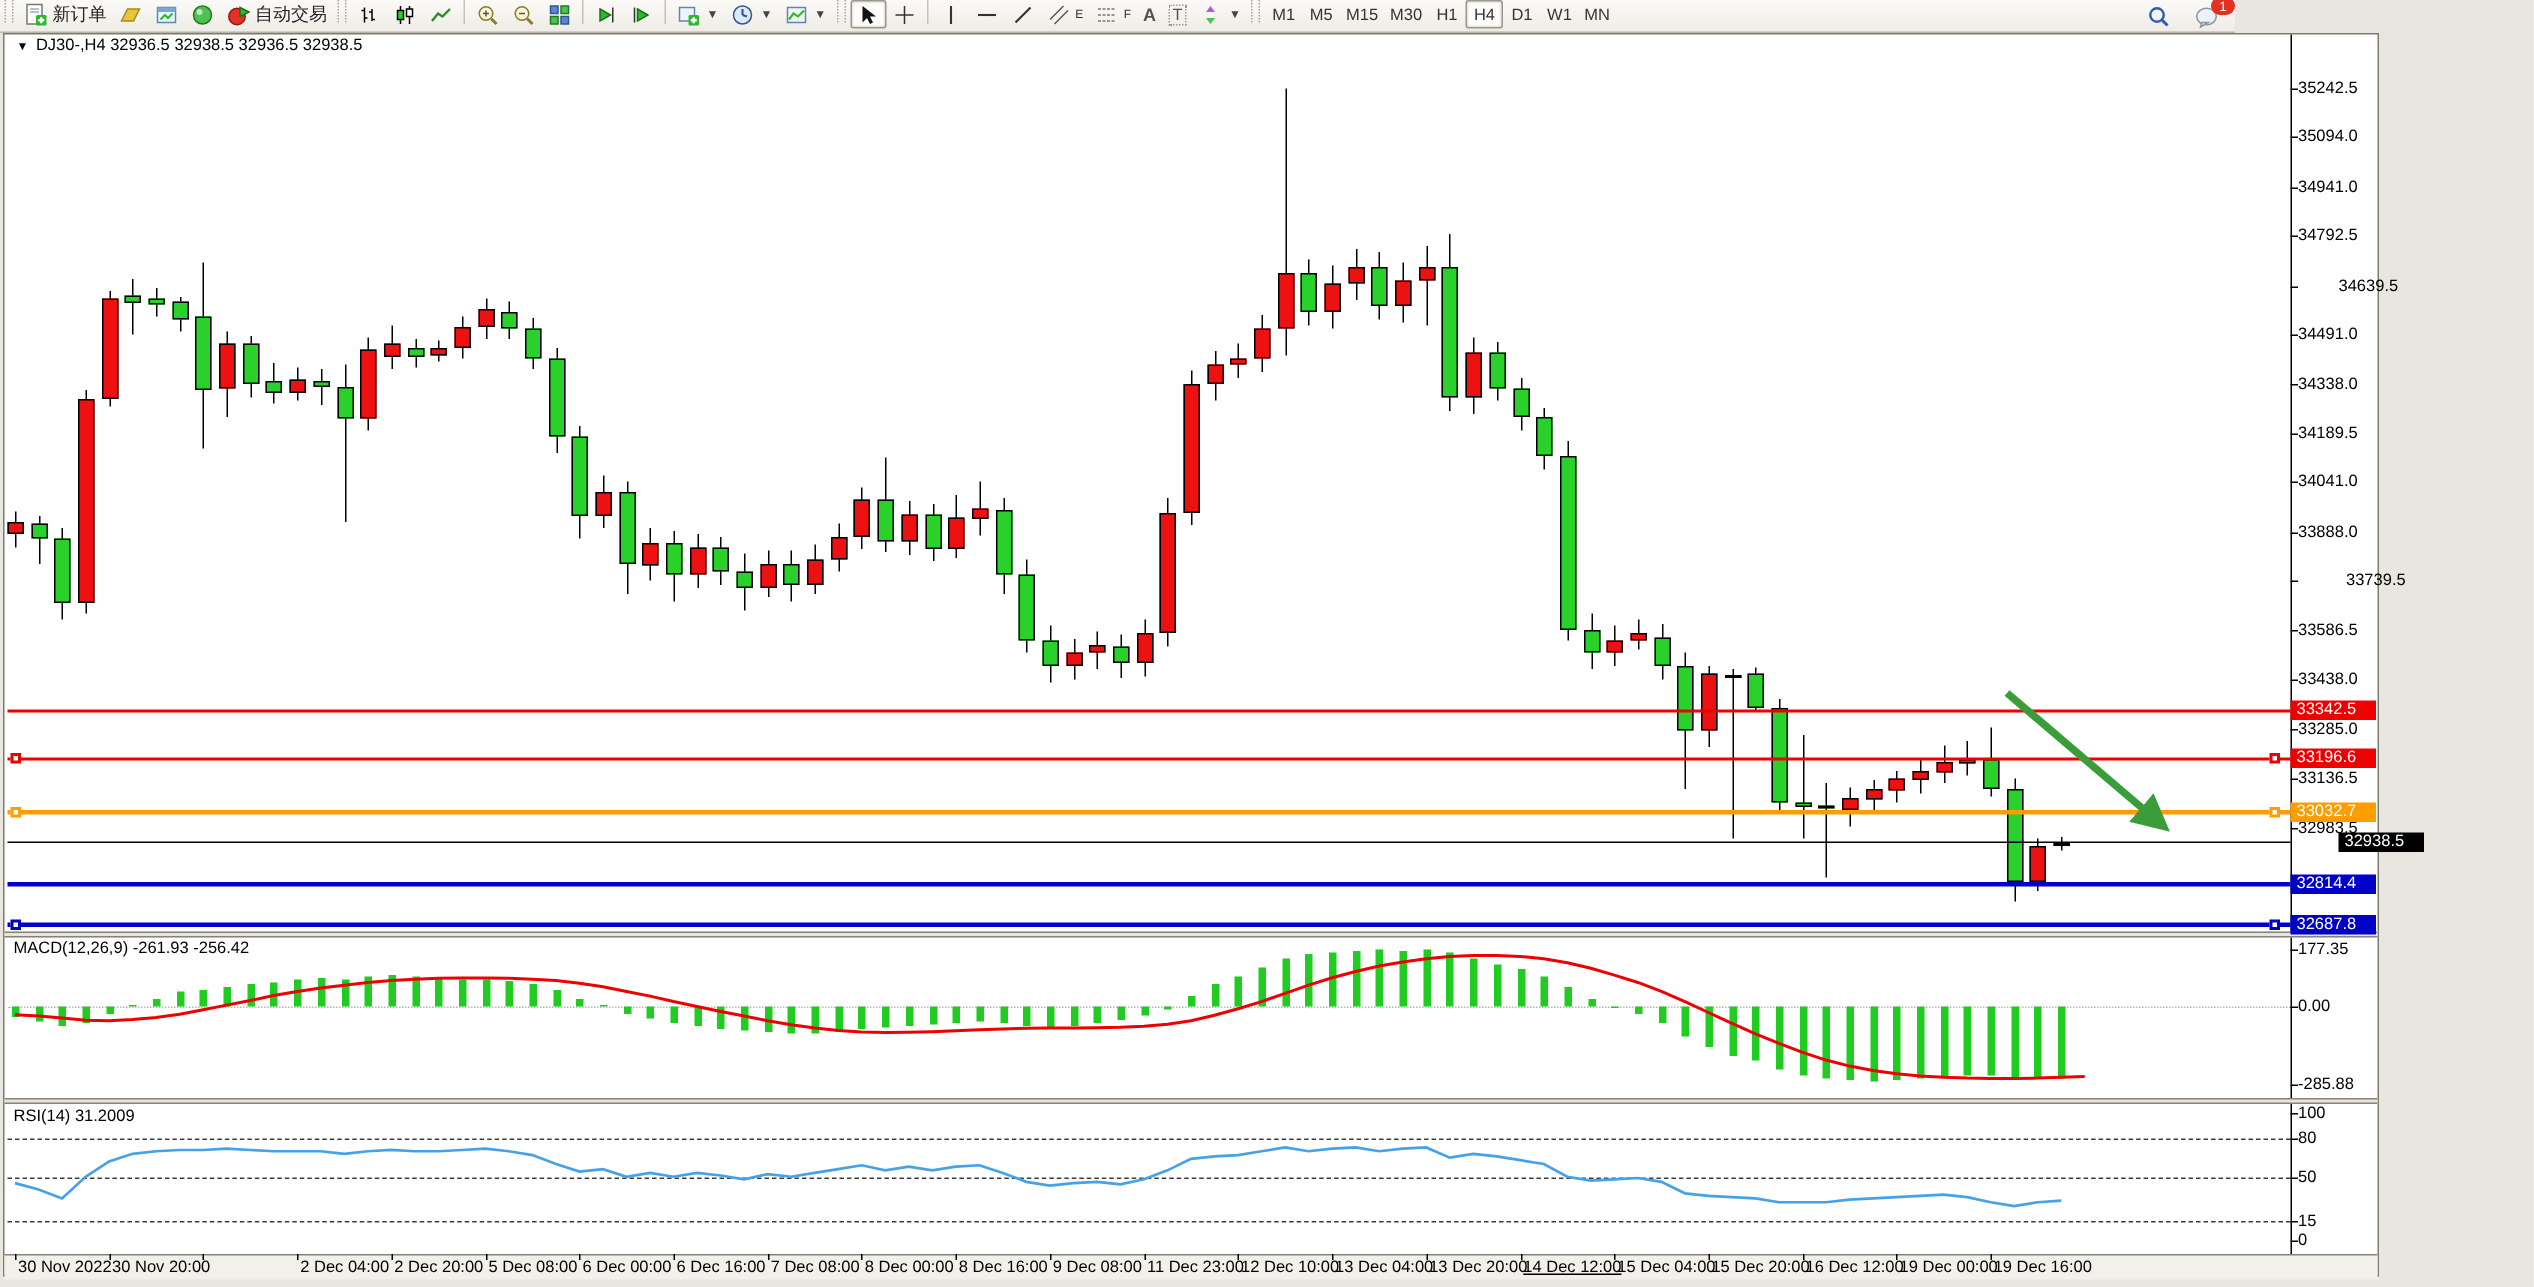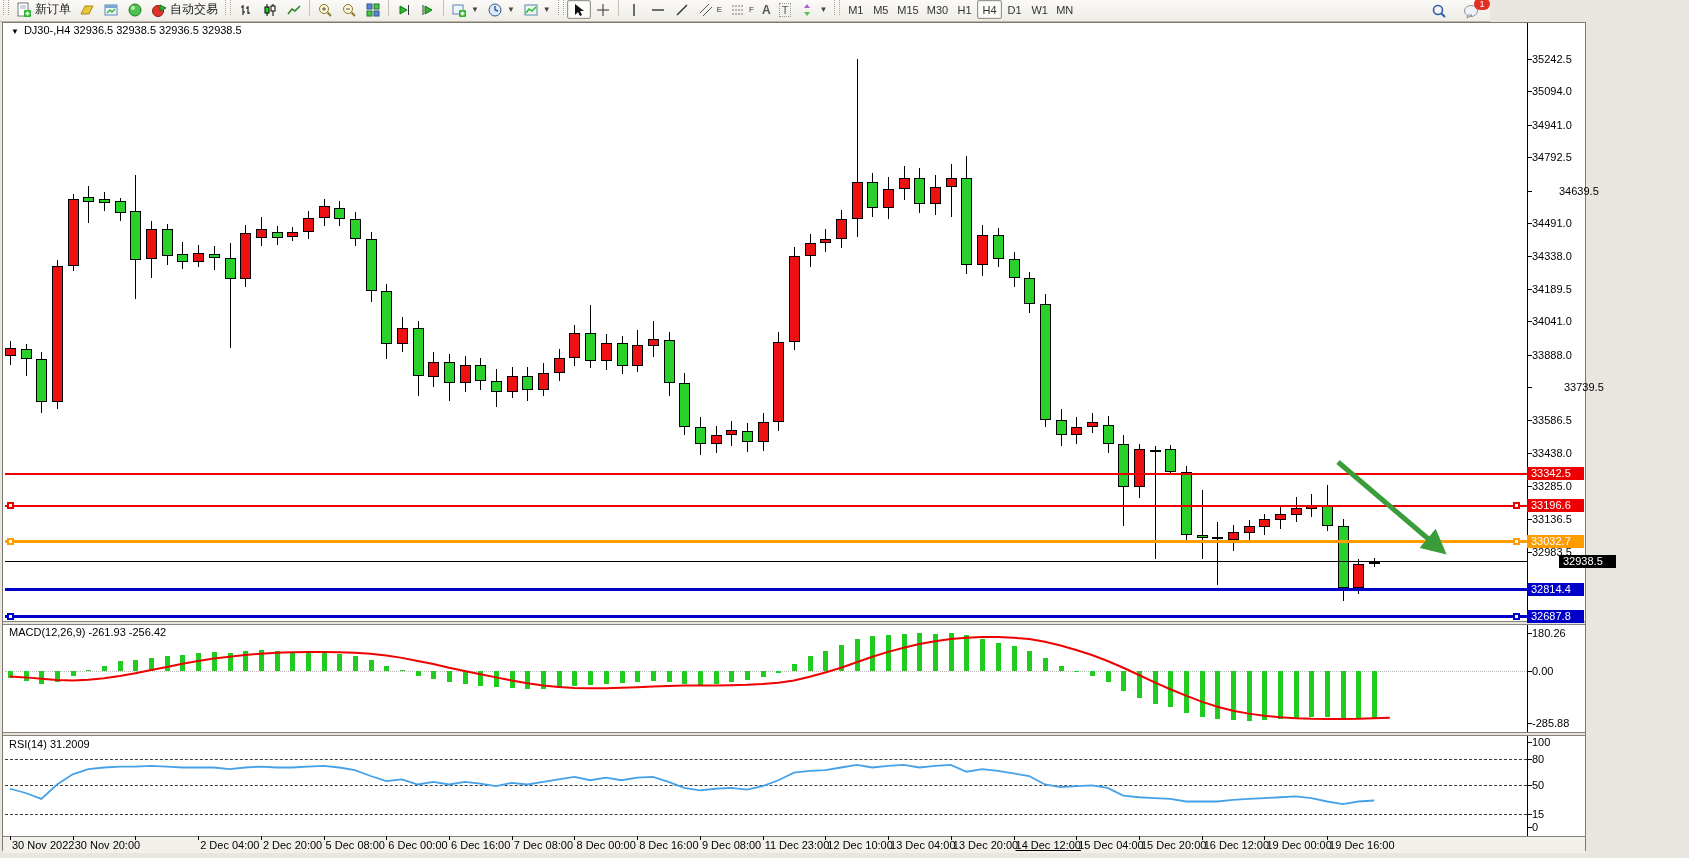--- a/index.html
+++ b/index.html
@@ -348,21 +348,21 @@
       <div class="tick-lbl" style="left: 1529px; top: 391.493px;">33586.5</div>
       <div style="position: absolute; left: 1524px; top: 429.91px; width: 5px; height: 1px; background: rgb(0, 0, 0); z-index: 7;"></div>
       <div class="tick-lbl" style="left: 1529px; top: 423.91px;">33438.0</div>
       <div style="position: absolute; left: 1524px; top: 463.308px; width: 5px; height: 1px; background: rgb(0, 0, 0); z-index: 7;"></div>
       <div class="tick-lbl" style="left: 1529px; top: 457.308px;">33285.0</div>
       <div style="position: absolute; left: 1524px; top: 495.725px; width: 5px; height: 1px; background: rgb(0, 0, 0); z-index: 7;"></div>
       <div class="tick-lbl" style="left: 1529px; top: 489.725px;">33136.5</div>
       <div style="position: absolute; left: 1524px; top: 529.124px; width: 5px; height: 1px; background: rgb(0, 0, 0); z-index: 7;"></div>
       <div class="tick-lbl" style="left: 1529px; top: 523.124px;">32983.5</div>
       <div style="position: absolute; left: 1524px; top: 609.995px; width: 5px; height: 1px; background: rgb(0, 0, 0); z-index: 7;"></div>
-      <div class="tick-lbl" style="left: 1529px; top: 603.995px;">180.26</div>
+      <div class="tick-lbl" style="left: 1529px; top: 603.995px;">177.35</div>
       <div style="position: absolute; left: 1524px; top: 648px; width: 5px; height: 1px; background: rgb(0, 0, 0); z-index: 7;"></div>
       <div class="tick-lbl" style="left: 1529px; top: 642px;">0.00</div>
       <div style="position: absolute; left: 1524px; top: 700.087px; width: 5px; height: 1px; background: rgb(0, 0, 0); z-index: 7;"></div>
       <div class="tick-lbl" style="left: 1529px; top: 694.087px;">-285.88</div>
       <div style="position: absolute; left: 1524px; top: 719px; width: 5px; height: 1px; background: rgb(0, 0, 0); z-index: 7;"></div>
       <div class="tick-lbl" style="left: 1529px; top: 713px;">100</div>
       <div style="position: absolute; left: 1524px; top: 736px; width: 5px; height: 1px; background: rgb(0, 0, 0); z-index: 7;"></div>
       <div class="tick-lbl" style="left: 1529px; top: 730px;">80</div>
       <div style="position: absolute; left: 1524px; top: 761.5px; width: 5px; height: 1px; background: rgb(0, 0, 0); z-index: 7;"></div>
       <div class="tick-lbl" style="left: 1529px; top: 755.5px;">50</div>

